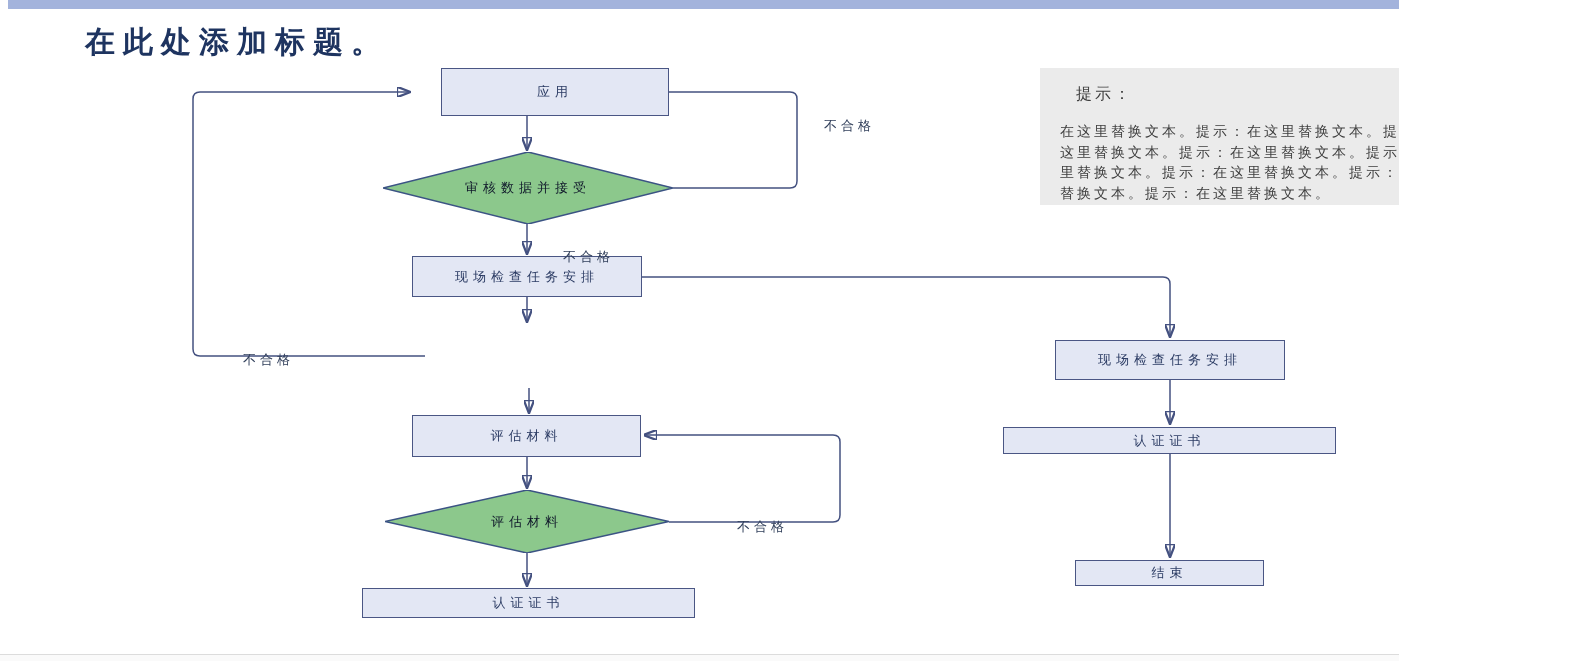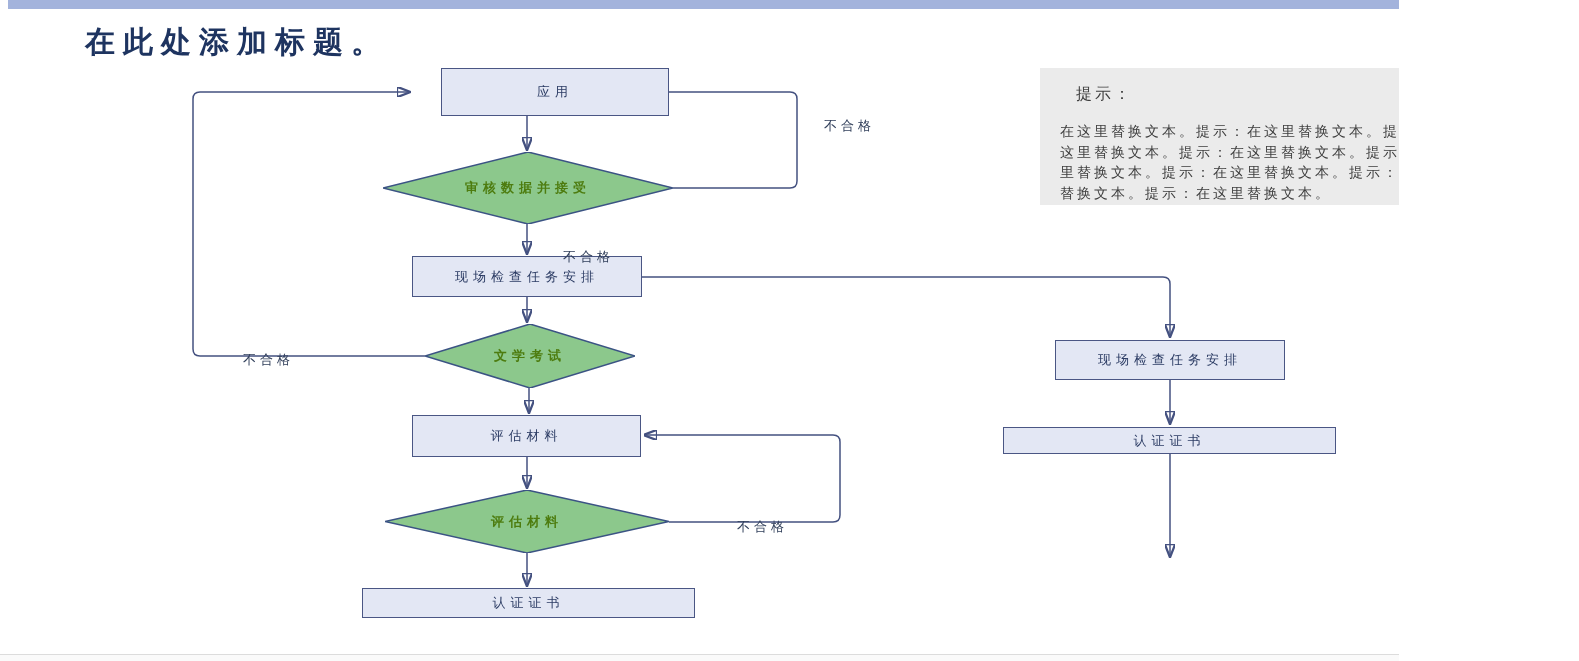--- a/index.html
+++ b/index.html
@@ -20,21 +20,21 @@
     position:absolute;box-sizing:border-box;
     background:#e3e7f4;border:1.5px solid #4a5684;
     display:flex;align-items:center;justify-content:center;
     font-size:13px;letter-spacing:5px;color:#2c3c64;white-space:nowrap;
   }
   .decision{
     position:absolute;display:flex;align-items:center;justify-content:center;
   }
   .decision svg{position:absolute;left:0;top:0;width:100%;height:100%;}
   .decision .decision-label{
-    position:relative;font-size:13px;letter-spacing:5px;color:#4d7c0f;white-space:nowrap;font-weight:bold;
+    position:relative;font-size:13px;letter-spacing:5px;color:#0f172a;white-space:nowrap;
   }
   .edge-label{
     position:absolute;font-size:13px;letter-spacing:4px;color:#33415c;white-space:nowrap;margin-top:19px;
   }
   .note-box{
     position:absolute;left:1040px;top:68px;width:432px;height:137px;box-sizing:border-box;
     background:#ebebeb;color:#3d3d3d;padding:16px 20px;
   }
   .note-heading{font-size:16px;letter-spacing:3px;margin:0 0 16px 16px;}
   .note-body{font-size:14px;letter-spacing:3px;line-height:1.48;margin:0;}
@@ -78,26 +78,20 @@
     <svg viewBox="0 0 100 100" preserveAspectRatio="none">
       <polygon points="50,0 100,50 50,100 0,50" fill="#8cc88c" stroke="#3b5384" stroke-width="1.5" vector-effect="non-scaling-stroke"></polygon>
     </svg>
     <span class="decision-label">审核数据并接受</span>
   </div>
 
   <div class="process" style="left:412px;top:256px;width:230px;height:41px;">
     <span>现场检查任务安排</span>
   </div>
 
-  <div class="decision" style="left:425px;top:324px;width:210px;height:64px;">
-    <svg viewBox="0 0 100 100" preserveAspectRatio="none">
-      <polygon points="50,0 100,50 50,100 0,50" fill="#8cc88c" stroke="#3b5384" stroke-width="1.5" vector-effect="non-scaling-stroke"></polygon>
-    </svg>
-    <span class="decision-label">文学考试</span>
-  </div>
 
   <div class="process" style="left:412px;top:415px;width:229px;height:42px;">
     <span>评估材料</span>
   </div>
 
   <div class="decision" style="left:385px;top:490px;width:284px;height:63px;">
     <svg viewBox="0 0 100 100" preserveAspectRatio="none">
       <polygon points="50,0 100,50 50,100 0,50" fill="#8cc88c" stroke="#3b5384" stroke-width="1.5" vector-effect="non-scaling-stroke"></polygon>
     </svg>
     <span class="decision-label">评估材料</span>
@@ -108,20 +102,23 @@
   </div>
 
   <div class="process" style="left:1055px;top:340px;width:230px;height:40px;">
     <span>现场检查任务安排</span>
   </div>
 
   <div class="process" style="left:1003px;top:427px;width:333px;height:27px;">
     <span>认证证书</span>
   </div>
 
+  <div class="process" style="left:1075px;top:560px;width:189px;height:26px;">
+    <span>结束</span>
+  </div>
 
   <div class="edge-label" style="left:824px;top:98px;">不合格</div>
   <div class="edge-label" style="left:563px;top:229px;">不合格</div>
   <div class="edge-label" style="left:243px;top:332px;">不合格</div>
   <div class="edge-label" style="left:737px;top:499px;">不合格</div>
 
   <div class="note-box">
     <p class="note-heading">提示：</p>
     <p class="note-body">在这里替换文本。提示：在这里替换文本。提示：在这里替换文本。提示：在这里替换文本。提示：在这里替换文本。提示：在这里替换文本。提示：在这里替换文本。提示：在这里替换文本。</p>
   </div>

